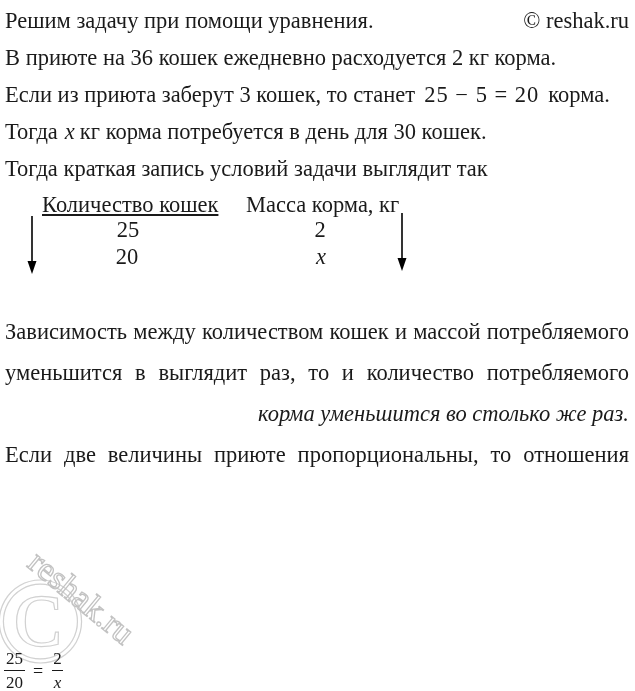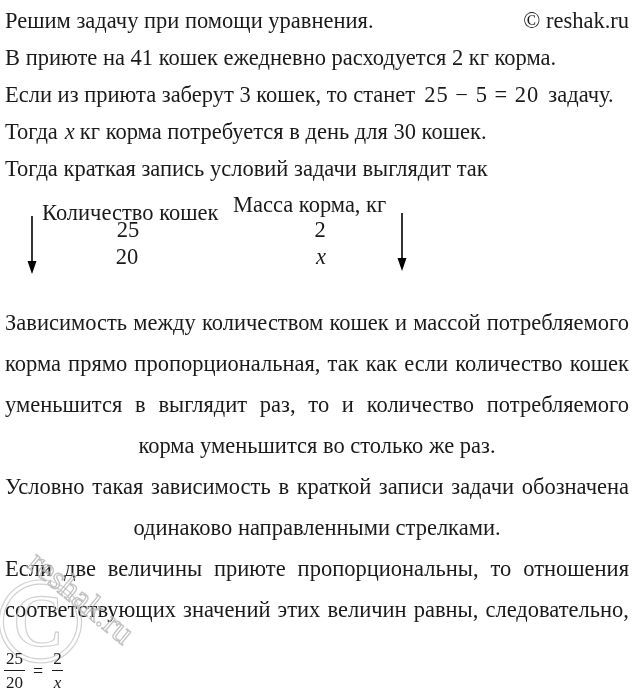--- a/index.html
+++ b/index.html
@@ -38,29 +38,29 @@
   .short-note {
     position: relative;
     height: 85px;
     font-size: 22.5px;
   }
   .sn-abs { position: absolute; line-height: 24px; }
   .sn-center { text-align: center; width: 54px; }
   .arrow-svg { position: absolute; }
   
   .expl {
-    margin-top: 24px;
+    margin-top: 33px;
     font-size: 22.5px;
     line-height: 41px;
   }
   .jline {
     text-align: justify;
     text-align-last: justify;
   }
-  .lastline { text-align: center; }
+  .lastline { text-align: right; font-style: italic; }
   
   .prop {
     position: absolute;
     left: 4px; top: 650px;
     display: flex;
     align-items: center;
     gap: 8px;
     font-size: 17px;
     line-height: 1;
   }
@@ -87,61 +87,55 @@
 <svg class="watermark" width="230" height="175" viewBox="0 0 230 175">
   <text x="-6" y="142" font-size="122" fill="none" stroke="#c6c6c6" stroke-width="1.2" font-family="Liberation Serif, serif">©</text>
   <text x="26" y="46" transform="rotate(39.5 26 46)" font-size="34" fill="none" stroke="#b3b3b3" stroke-width="1.3" font-family="Liberation Serif, serif">reshak.ru</text>
 </svg>
 
 <div class="line line-first">
   <span>Решим задачу при помощи уравнения.</span>
   <span>© reshak.ru</span>
 </div>
 
-<div class="line">В приюте на 41 кошек ежедневно расходуется 2 кг корма.</div>
+<div class="line">В приюте на 36 кошек ежедневно расходуется 2 кг корма.</div>
 
-<div class="line"><span>Если из приюта заберут 3 кошек, то станет</span><span class="math-inline">25 − 5 = 20</span><span>задачу.</span></div>
+<div class="line"><span>Если из приюта заберут 3 кошек, то станет</span><span class="math-inline">25 − 5 = 20</span><span>корма.</span></div>
 
 <div class="line"><span>Тогда</span><span class="var-x">x</span><span>кг корма потребуется в день для 30 кошек.</span></div>
 
 <div class="line">Тогда краткая запись условий задачи выглядит так</div>
 
 <div class="short-note">
-  <span class="sn-abs" style="left:37px; top:8px;">Количество кошек</span>
-  <span class="sn-abs" style="left:228px; top:0;">Масса корма, кг</span>
+  <span class="sn-abs" style="left:37px; top:0;text-decoration:underline;">Количество кошек</span>
+  <span class="sn-abs" style="left:241px; top:0;">Масса корма, кг</span>
 
   <span class="sn-abs sn-center" style="left:96px; top:25px;">25</span>
   <span class="sn-abs sn-center" style="left:288px; top:25px;">2</span>
   <span class="sn-abs sn-center" style="left:95px; top:52px;">20</span>
   <span class="sn-abs sn-center italic" style="left:289px; top:52px;">x</span>
 
   <svg class="arrow-svg" style="left:20px; top:23px;" width="14" height="58" viewBox="0 0 14 58">
     <line x1="7" y1="0" x2="7" y2="47" stroke="#000000" stroke-width="1.6"></line>
     <polygon points="2.5,45 11.5,45 7,58" fill="#000000"></polygon>
   </svg>
   <svg class="arrow-svg" style="left:390px; top:20px;" width="14" height="58" viewBox="0 0 14 58">
     <line x1="7" y1="0" x2="7" y2="47" stroke="#000000" stroke-width="1.6"></line>
     <polygon points="2.5,45 11.5,45 7,58" fill="#000000"></polygon>
   </svg>
 </div>
 
 <div class="expl">
   <div>
     <div class="jline">Зависимость между количеством кошек и массой потребляемого</div>
-    <div class="jline">корма прямо пропорциональная, так как если количество кошек</div>
     <div class="jline">уменьшится в выглядит раз, то и количество потребляемого</div>
     <div class="lastline">корма уменьшится во столько же раз.</div>
   </div>
   <div>
-    <div class="jline">Условно такая зависимость в краткой записи задачи обозначена</div>
-    <div class="lastline">одинаково направленными стрелками.</div>
-  </div>
-  <div>
     <div class="jline">Если две величины приюте пропорциональны, то отношения</div>
-    <div class="jline">соответствующих значений этих величин равны, следовательно,</div>
   </div>
 </div>
 
 <div class="prop">
   <span class="frac">
     <span class="num">25</span>
     <span class="den">20</span>
   </span>
   <span class="prop-eq">=</span>
   <span class="frac">

